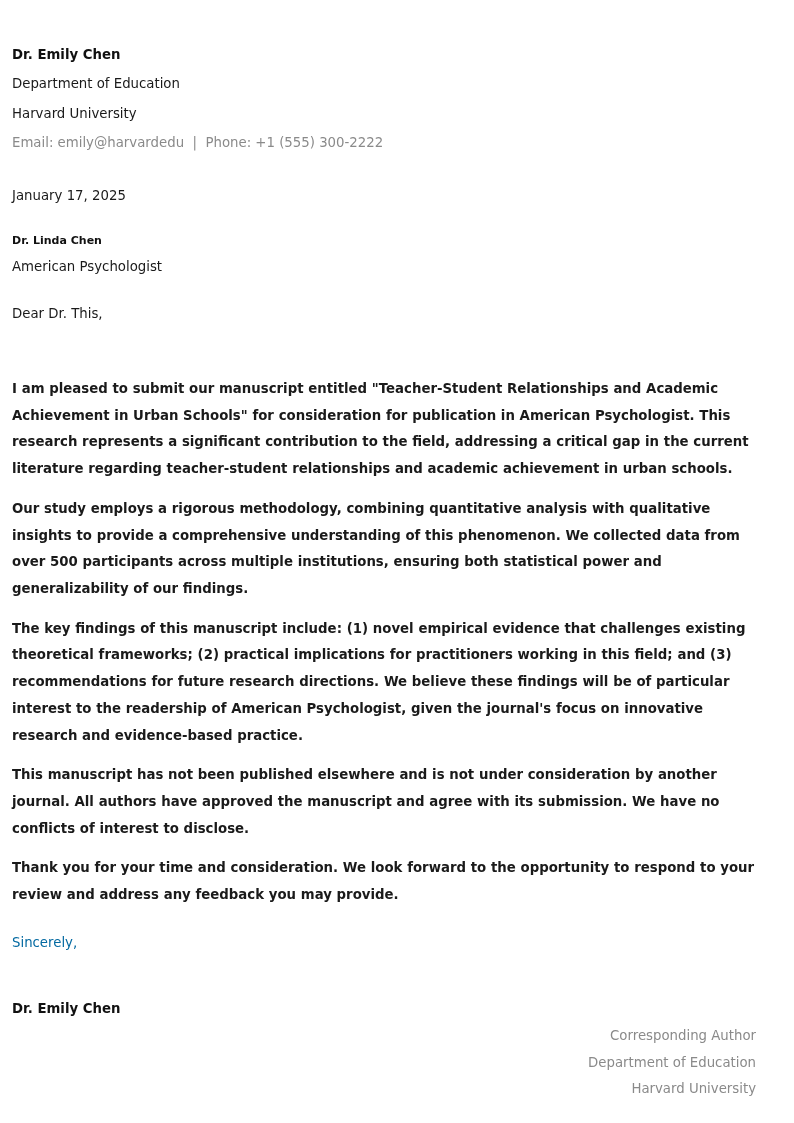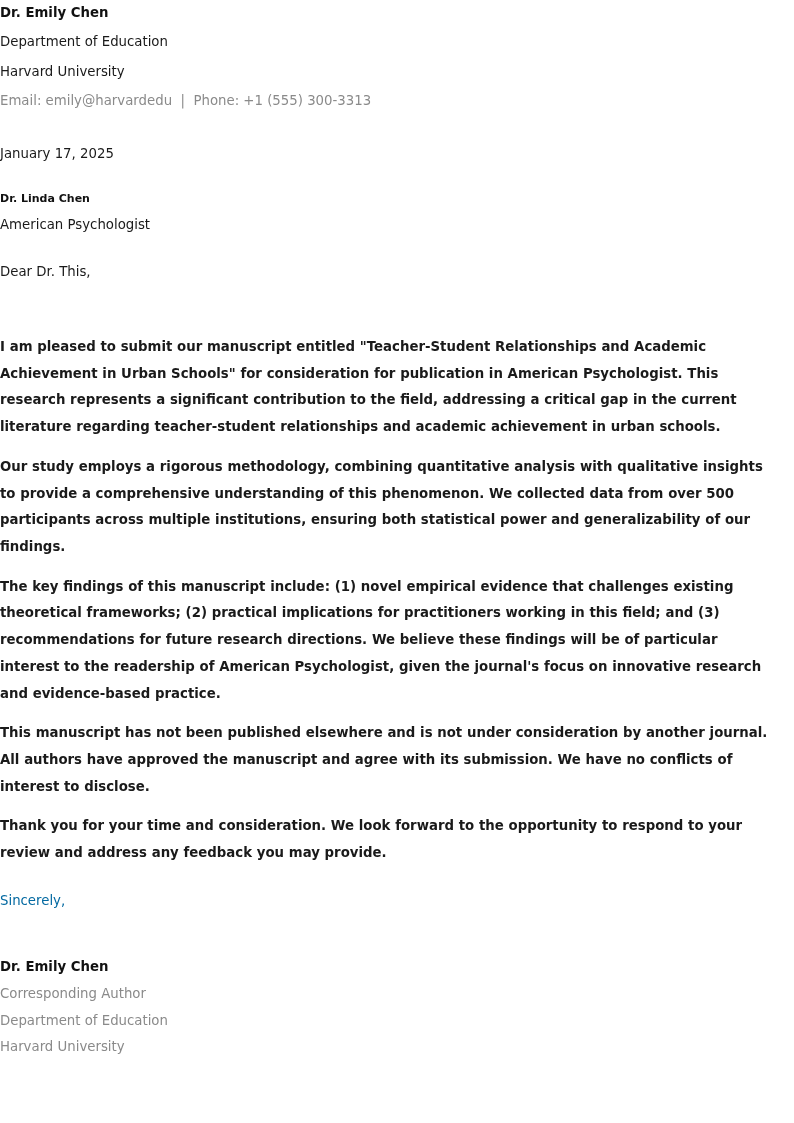--- a/index.html
+++ b/index.html
@@ -12,21 +12,22 @@
     height: 1123px;
     font-family: "DejaVu Sans", "Liberation Sans", sans-serif;
     font-size: 13.3px;
     color: #1a1a1a;
     -webkit-font-smoothing: antialiased;
     overflow: hidden;
   }
   .page {
     width: 768px;
     box-sizing: border-box;
-    padding: 0;
+    padding: 12px;
+    margin-top: 30px;
   }
 
   
   .letterhead { padding-top: 6px; }
   .sender-name {
     font-weight: bold;
     font-size: 13.3px;
     color: #111111;
     line-height: 1;
     margin: 0 0 16px 0;
@@ -105,33 +106,34 @@
     font-size: 13.3px;
     color: #111111;
     line-height: 1;
     margin: 0 0 14px 0;
   }
   .signature-line {
     font-size: 13.3px;
     color: #8a8a8a;
     line-height: 1;
     margin: 0 0 13px 0;
+    text-align: right;
   }
   .signature-line.last { margin-bottom: 0; }
 </style>
 </head>
 <body>
 
 <div class="page">
 
   <div class="letterhead">
     <div class="sender-name">Dr. Emily Chen</div>
     <div class="sender-line">Department of Education</div>
     <div class="sender-line">Harvard University</div>
-    <div class="sender-contact">Email: emily@harvardedu  |  Phone: +1 (555) 300-3313</div>
+    <div class="sender-contact">Email: emily@harvardedu  |  Phone: +1 (555) 300-2222</div>
   </div>
 
   <div class="date-line">January 17, 2025</div>
 
   <div class="recipient">
     <div class="recipient-name">Dr. Linda Chen</div>
     <div class="recipient-line">American Psychologist</div>
   </div>
 
   <div class="salutation">Dear Dr. This,</div>

